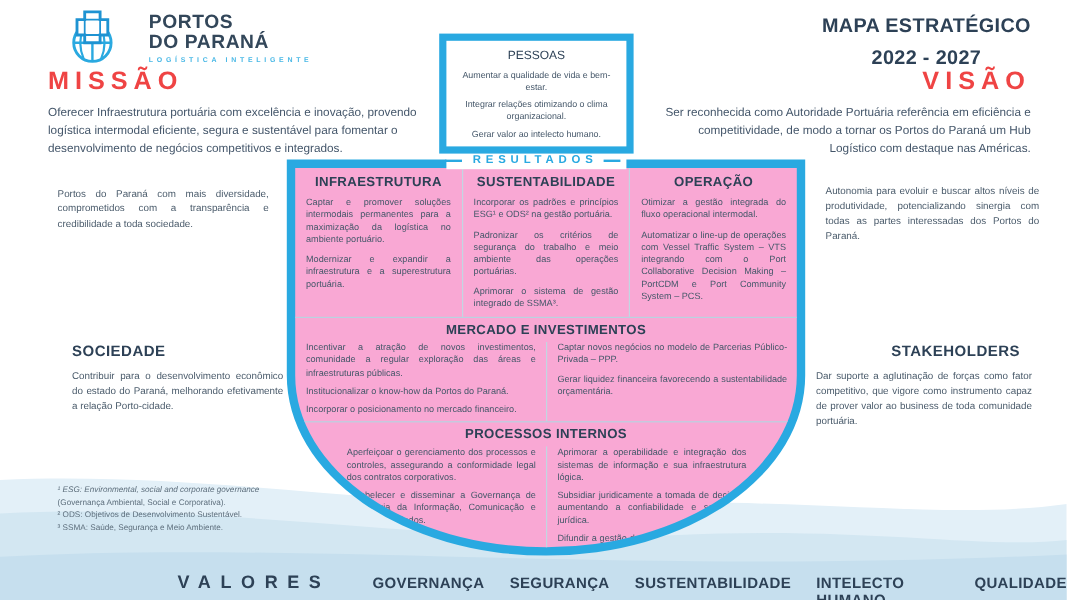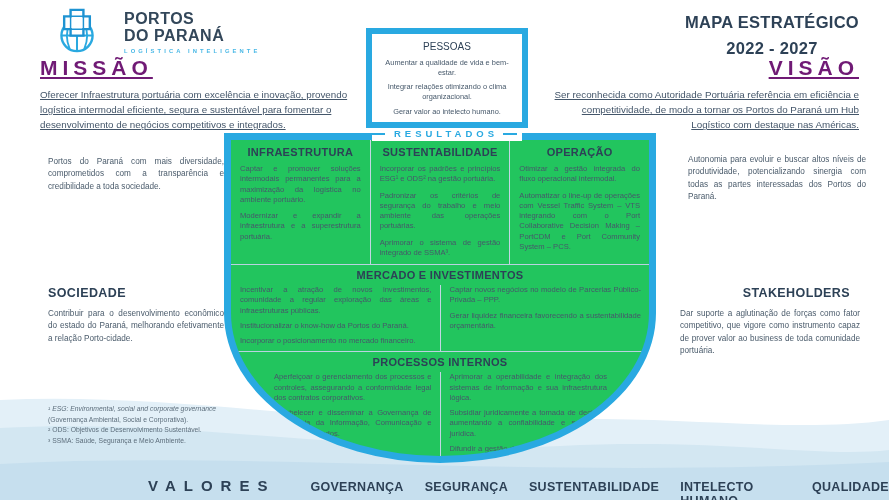--- a/index.html
+++ b/index.html
@@ -15,40 +15,40 @@
   .logo { position:absolute; left:55px; top:8px; display:flex; gap:25px; z-index:3; }
   .logo-text { padding-top:3px; }
   .logo-line { font-size:16px; font-weight:bold; color:#33475a; line-height:1.05; letter-spacing:0.5px; }
   .logo-sub { font-size:5.8px; letter-spacing:3.1px; color:#49b8e6; margin-top:3px; font-weight:bold; }
   
   .map-title { position:absolute; right:30px; top:10px; text-align:center; z-index:3;
     font-size:16.5px; font-weight:bold; color:#2d4156; line-height:1.55; letter-spacing:0.3px; }
   
   .missao { position:absolute; left:40px; top:56px; width:330px; z-index:3; }
   .visao  { position:absolute; right:30px; top:56px; width:336px; text-align:right; z-index:3;padding-left:24px; }
-  .big-heading { font-size:21px; font-weight:bold; letter-spacing:5px; color:#701a75; margin-bottom:7px;text-decoration:underline; }
-  .mv-text { font-size:9.8px; line-height:1.55; color:#44566a;text-decoration:underline; }
+  .big-heading { font-size:21px; font-weight:bold; letter-spacing:5px; color:#ef4444; margin-bottom:7px; }
+  .mv-text { font-size:9.8px; line-height:1.55; color:#44566a; }
   
   .side-note { position:absolute; z-index:3; font-size:8.2px; line-height:1.5; text-align:justify; color:#4a5b6b; }
   .note-left  { left:48px;  top:156px; width:176px; }
   .note-right { left:688px; top:154px; width:178px; }
   .side-block { position:absolute; z-index:3; }
-  .blk-sociedade    { left:48px;  top:286px; width:176px; }
+  .blk-sociedade    { left:60px;  top:286px; width:176px; }
   .blk-stakeholders { left:680px; top:286px; width:180px; }
   .side-block h2 { font-size:12.5px; font-weight:bold; color:#2d4156; margin-bottom:8px; letter-spacing:0.4px; }
   .blk-stakeholders h2 { text-align:right; padding-right:10px; }
   .side-block p { font-size:8.2px; line-height:1.5; text-align:justify; color:#4a5b6b; }
   
   .footnotes { position:absolute; left:48px; top:404px; width:215px; z-index:3;
     font-size:6.8px; line-height:1.55; color:#5d6e7c; }
   .fn-italic { font-style:italic; }
   
   .shield {
-    position:absolute; left:224px; top:133px; width:432px; height:330px; z-index:2;
-    background:#22c55e; border:7px solid #29a9e1;
+    position:absolute; left:239px; top:133px; width:432px; height:330px; z-index:2;
+    background:#f9a8d4; border:7px solid #29a9e1;
     border-radius:0 0 216px 216px / 0 0 150px 150px;
     overflow:hidden; display:flex; flex-direction:column;
   }
   .hline { height:1px; background:#b9d2e0; flex:0 0 1px; }
   .sec-title { font-size:11px; font-weight:bold; color:#2d4156; text-align:center; letter-spacing:0.3px; }
   .shield p { font-size:7.6px; line-height:1.35; color:#46586a; }
   
   .row1 { flex:0 0 96px; display:flex; }
   .row1 .col { flex:1 1 0; padding:6px 9px 0 9px; }
   .row1 .col + .col { border-left:1px solid #c2d6e2; }

